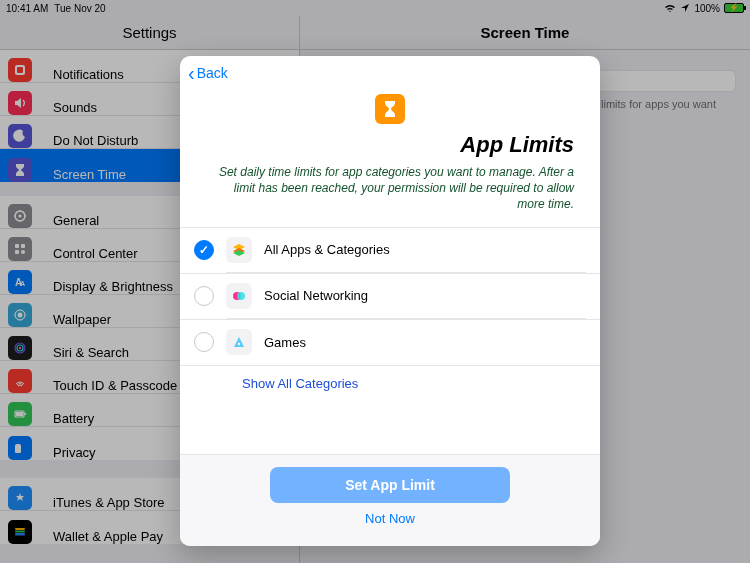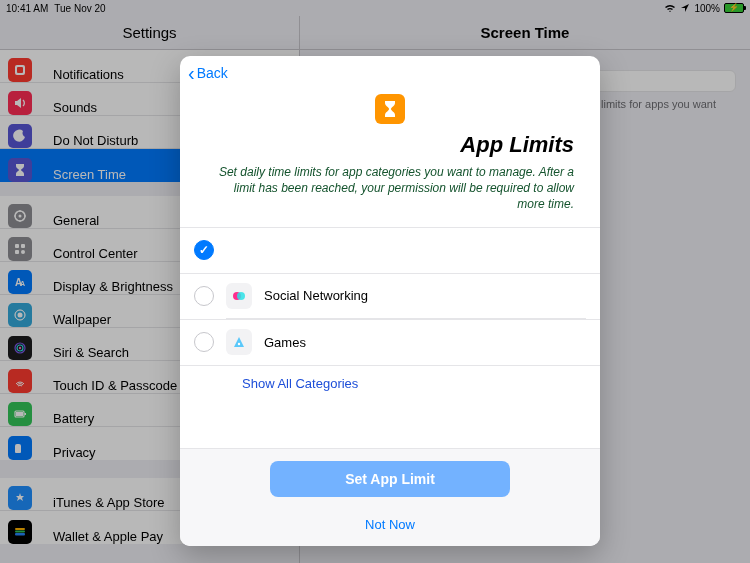--- a/index.html
+++ b/index.html
@@ -55,21 +55,21 @@
   .radio { width:20px; height:20px; border-radius:50%; border:1.5px solid #c7c7cc; flex:0 0 auto; display:flex; align-items:center; justify-content:center; cursor:pointer; }
   .radio.checked { background:#007aff; border-color:#007aff; }
   .radio.checked::after { content:"✓"; color:#fff; font-size:12px; font-weight:700; }
   .cat-icon { width:26px; height:26px; border-radius:6px; background:#f2f2f4; display:flex; align-items:center; justify-content:center; flex:0 0 auto; }
   .cat-label { font-size:13px; color:#000; }
   .cat-inner { flex:1; height:100%; display:flex; align-items:center; gap:12px; border-bottom:1px solid #e5e5e8; }
   .cat-row:last-child .cat-inner { border-bottom:none; }
 
   .show-all { color:#1d4ed8; font-size:13px; padding:10px 0 10px 62px; cursor:pointer; border-top:1px solid #e5e5e8; }
 
-  .modal-footer { margin-top:auto; background:#f7f7f9; padding:12px 12px 10px; border-top:1px solid #e5e5e8; display:flex; flex-direction:column; gap:16px; align-items:center; }
+  .modal-footer { margin-top:auto; background:#f7f7f9; padding:12px 12px 16px; border-top:1px solid #e5e5e8; display:flex; flex-direction:column; gap:4px; align-items:center; }
   .primary-btn { width:240px; height:36px; border:none; border-radius:8px; background:#73b2ff; color:#fff; font-size:14px; font-weight:600; cursor:pointer; }
   .link-btn { color:#007aff; font-size:13px; background:none; border:none; cursor:pointer; padding:4px 8px; }
 
   
   svg { display:block; }
 </style>
 </head>
 <body>
 
 <div class="status-bar">
@@ -264,20 +264,30 @@
       <svg width="16" height="18" viewBox="0 0 16 18">
           <path d="M3 1 H13 V3 C13 6 9 7 9 9 C9 11 13 12 13 15 V17 H3 V15 C3 12 7 11 7 9 C7 7 3 6 3 3 Z" fill="#fff"></path>
         </svg>
     </div>
     <div class="modal-h1">App Limits</div>
     <div class="modal-desc">Set daily time limits for app categories you want to manage. After a limit has been reached, your permission will be required to allow more time.</div>
   </div>
   <div class="cat-list" id="cat-list">
       <div class="cat-row">
         <div class="radio checked"></div>
+        <div class="cat-inner">
+          <div class="cat-icon">
+            <svg width="16" height="16" viewBox="0 0 16 16">
+              <path d="M8 2 L14 5 L8 8 L2 5 Z" fill="#ffb300"></path>
+              <path d="M8 6 L14 9 L8 12 L2 9 Z" fill="#ff6a00"></path>
+              <path d="M8 10 L14 13 L8 16 L2 13 Z" fill="#34c759" transform="translate(0,-2)"></path>
+            </svg>
+          </div>
+          <div class="cat-label">All Apps &amp; Categories</div>
+        </div>
       </div>
       <div class="cat-row">
         <div class="radio"></div>
         <div class="cat-inner">
           <div class="cat-icon">
             <svg width="16" height="16" viewBox="0 0 16 16">
               <circle cx="6" cy="8" r="4" fill="#ff2d8d"></circle>
               <circle cx="10" cy="8" r="4" fill="#2de2e6" fill-opacity="0.85"></circle>
             </svg>
           </div>

